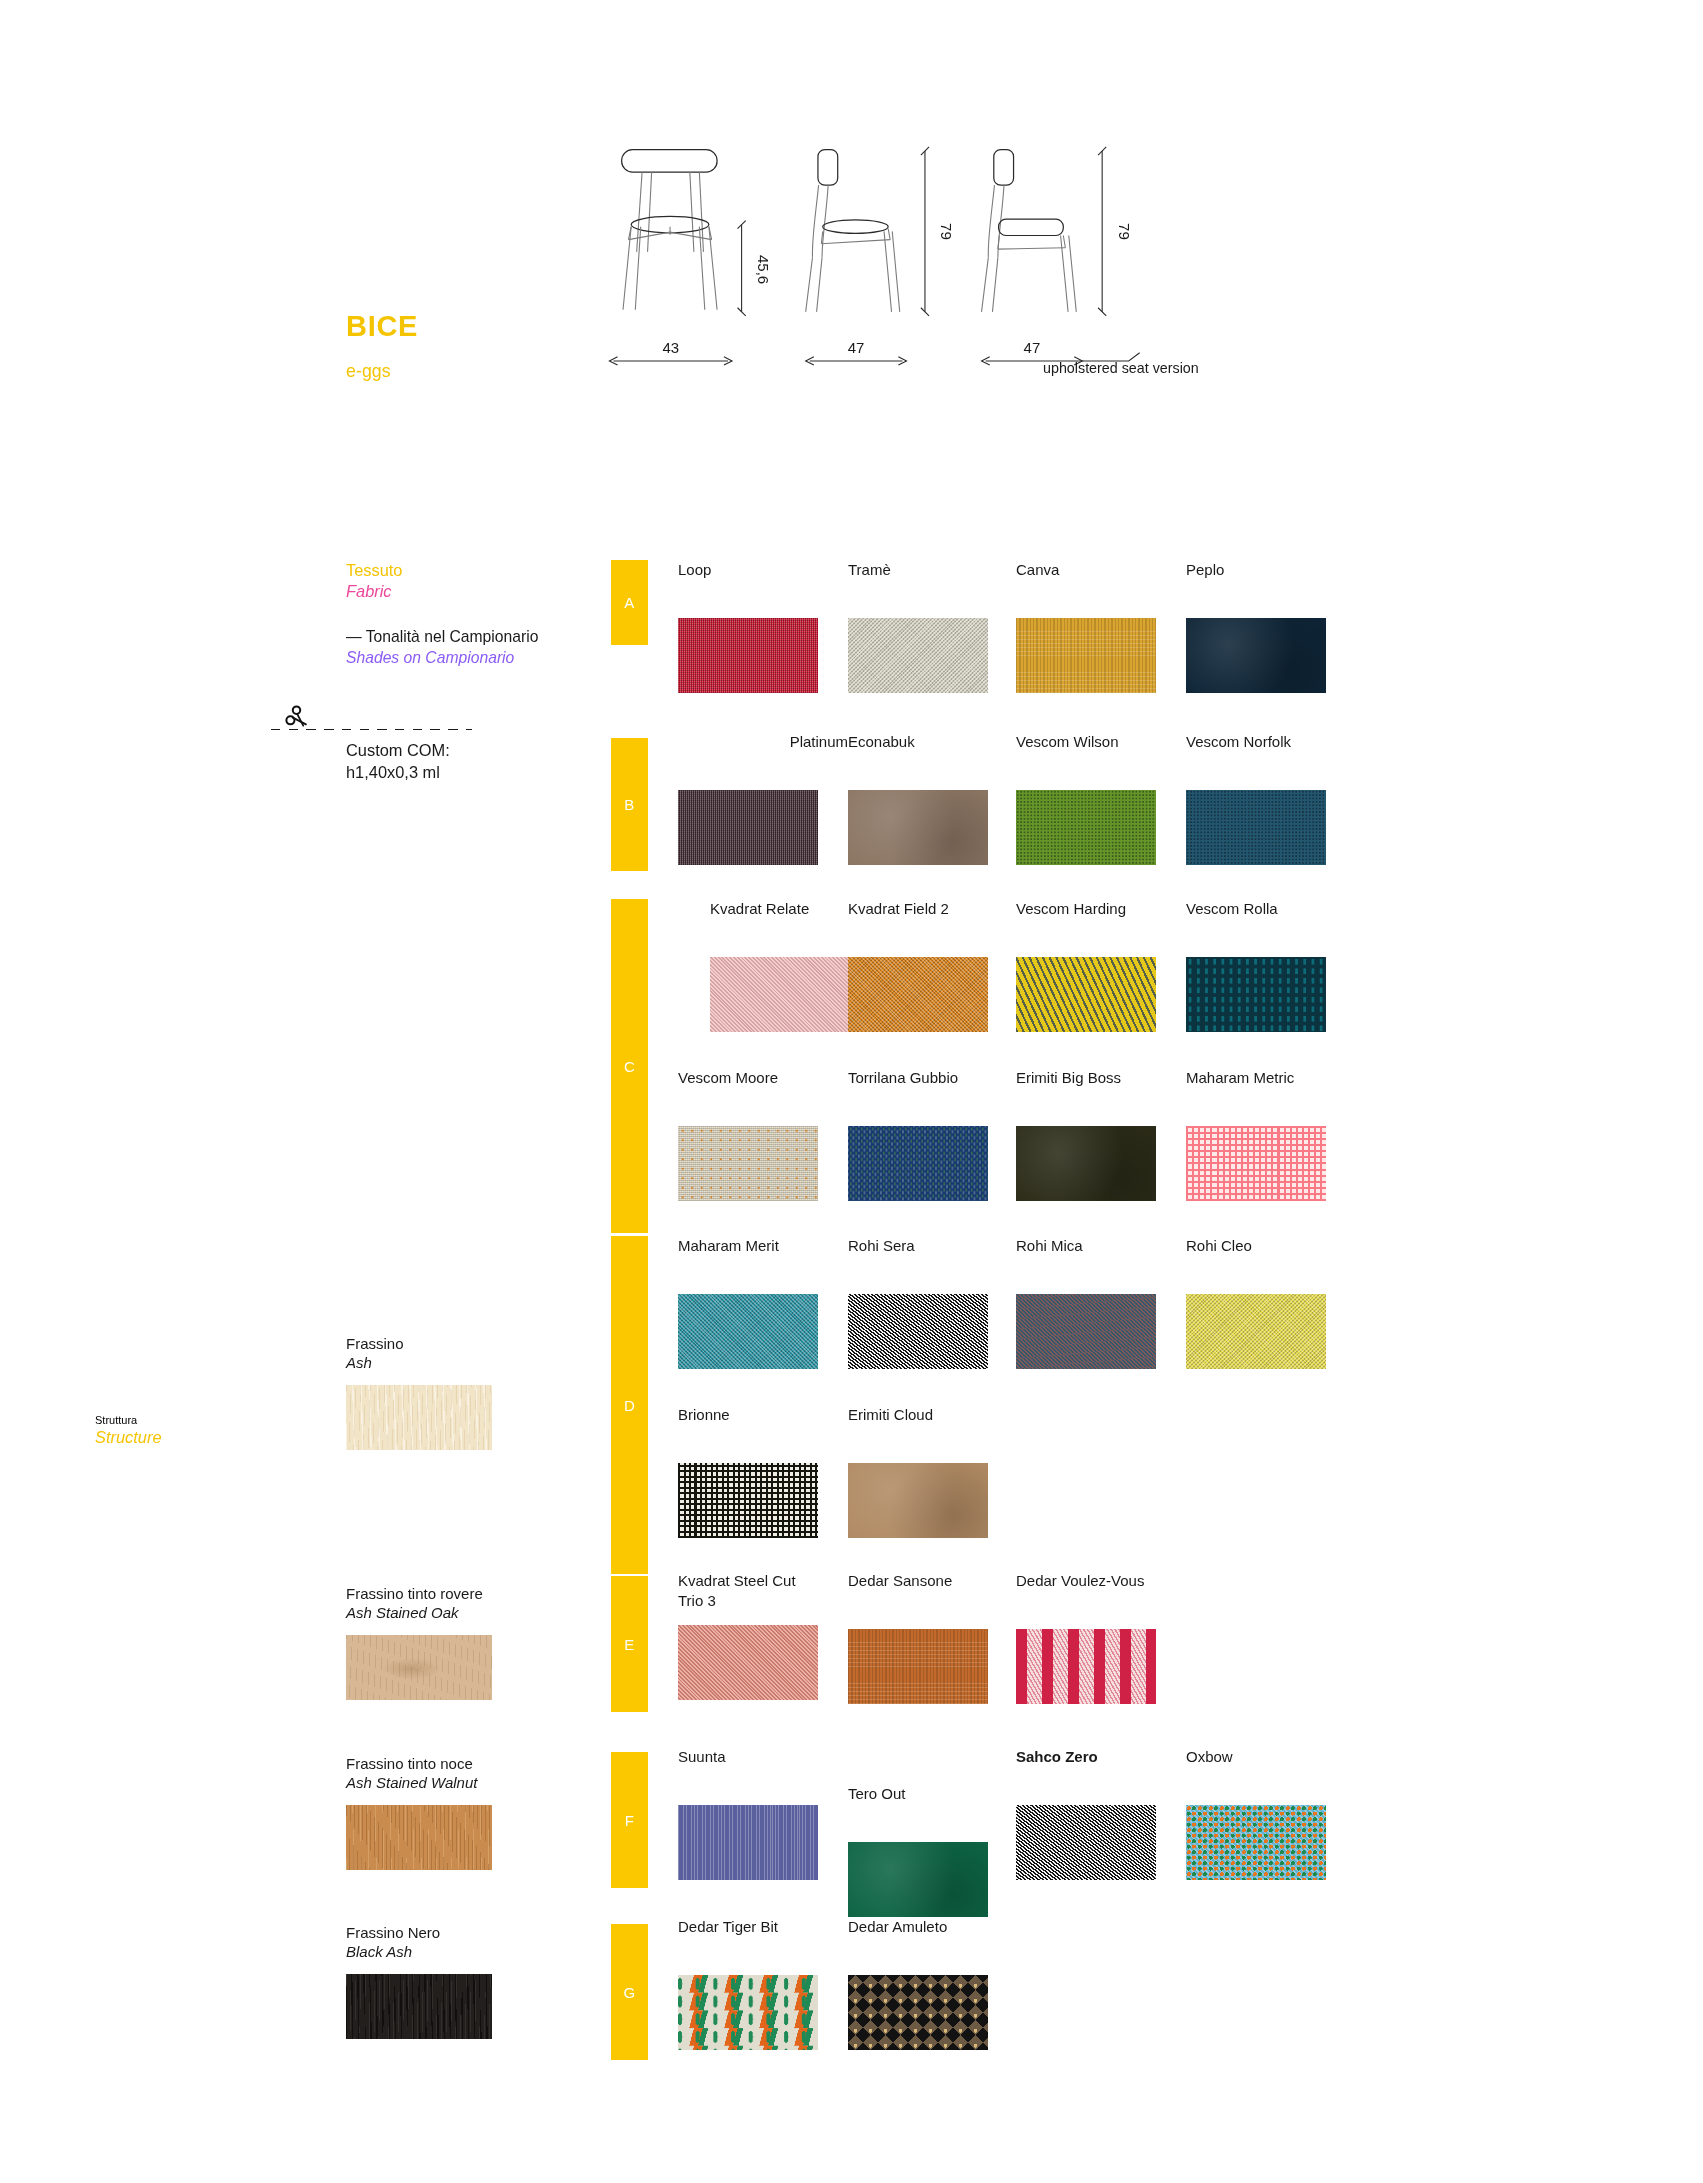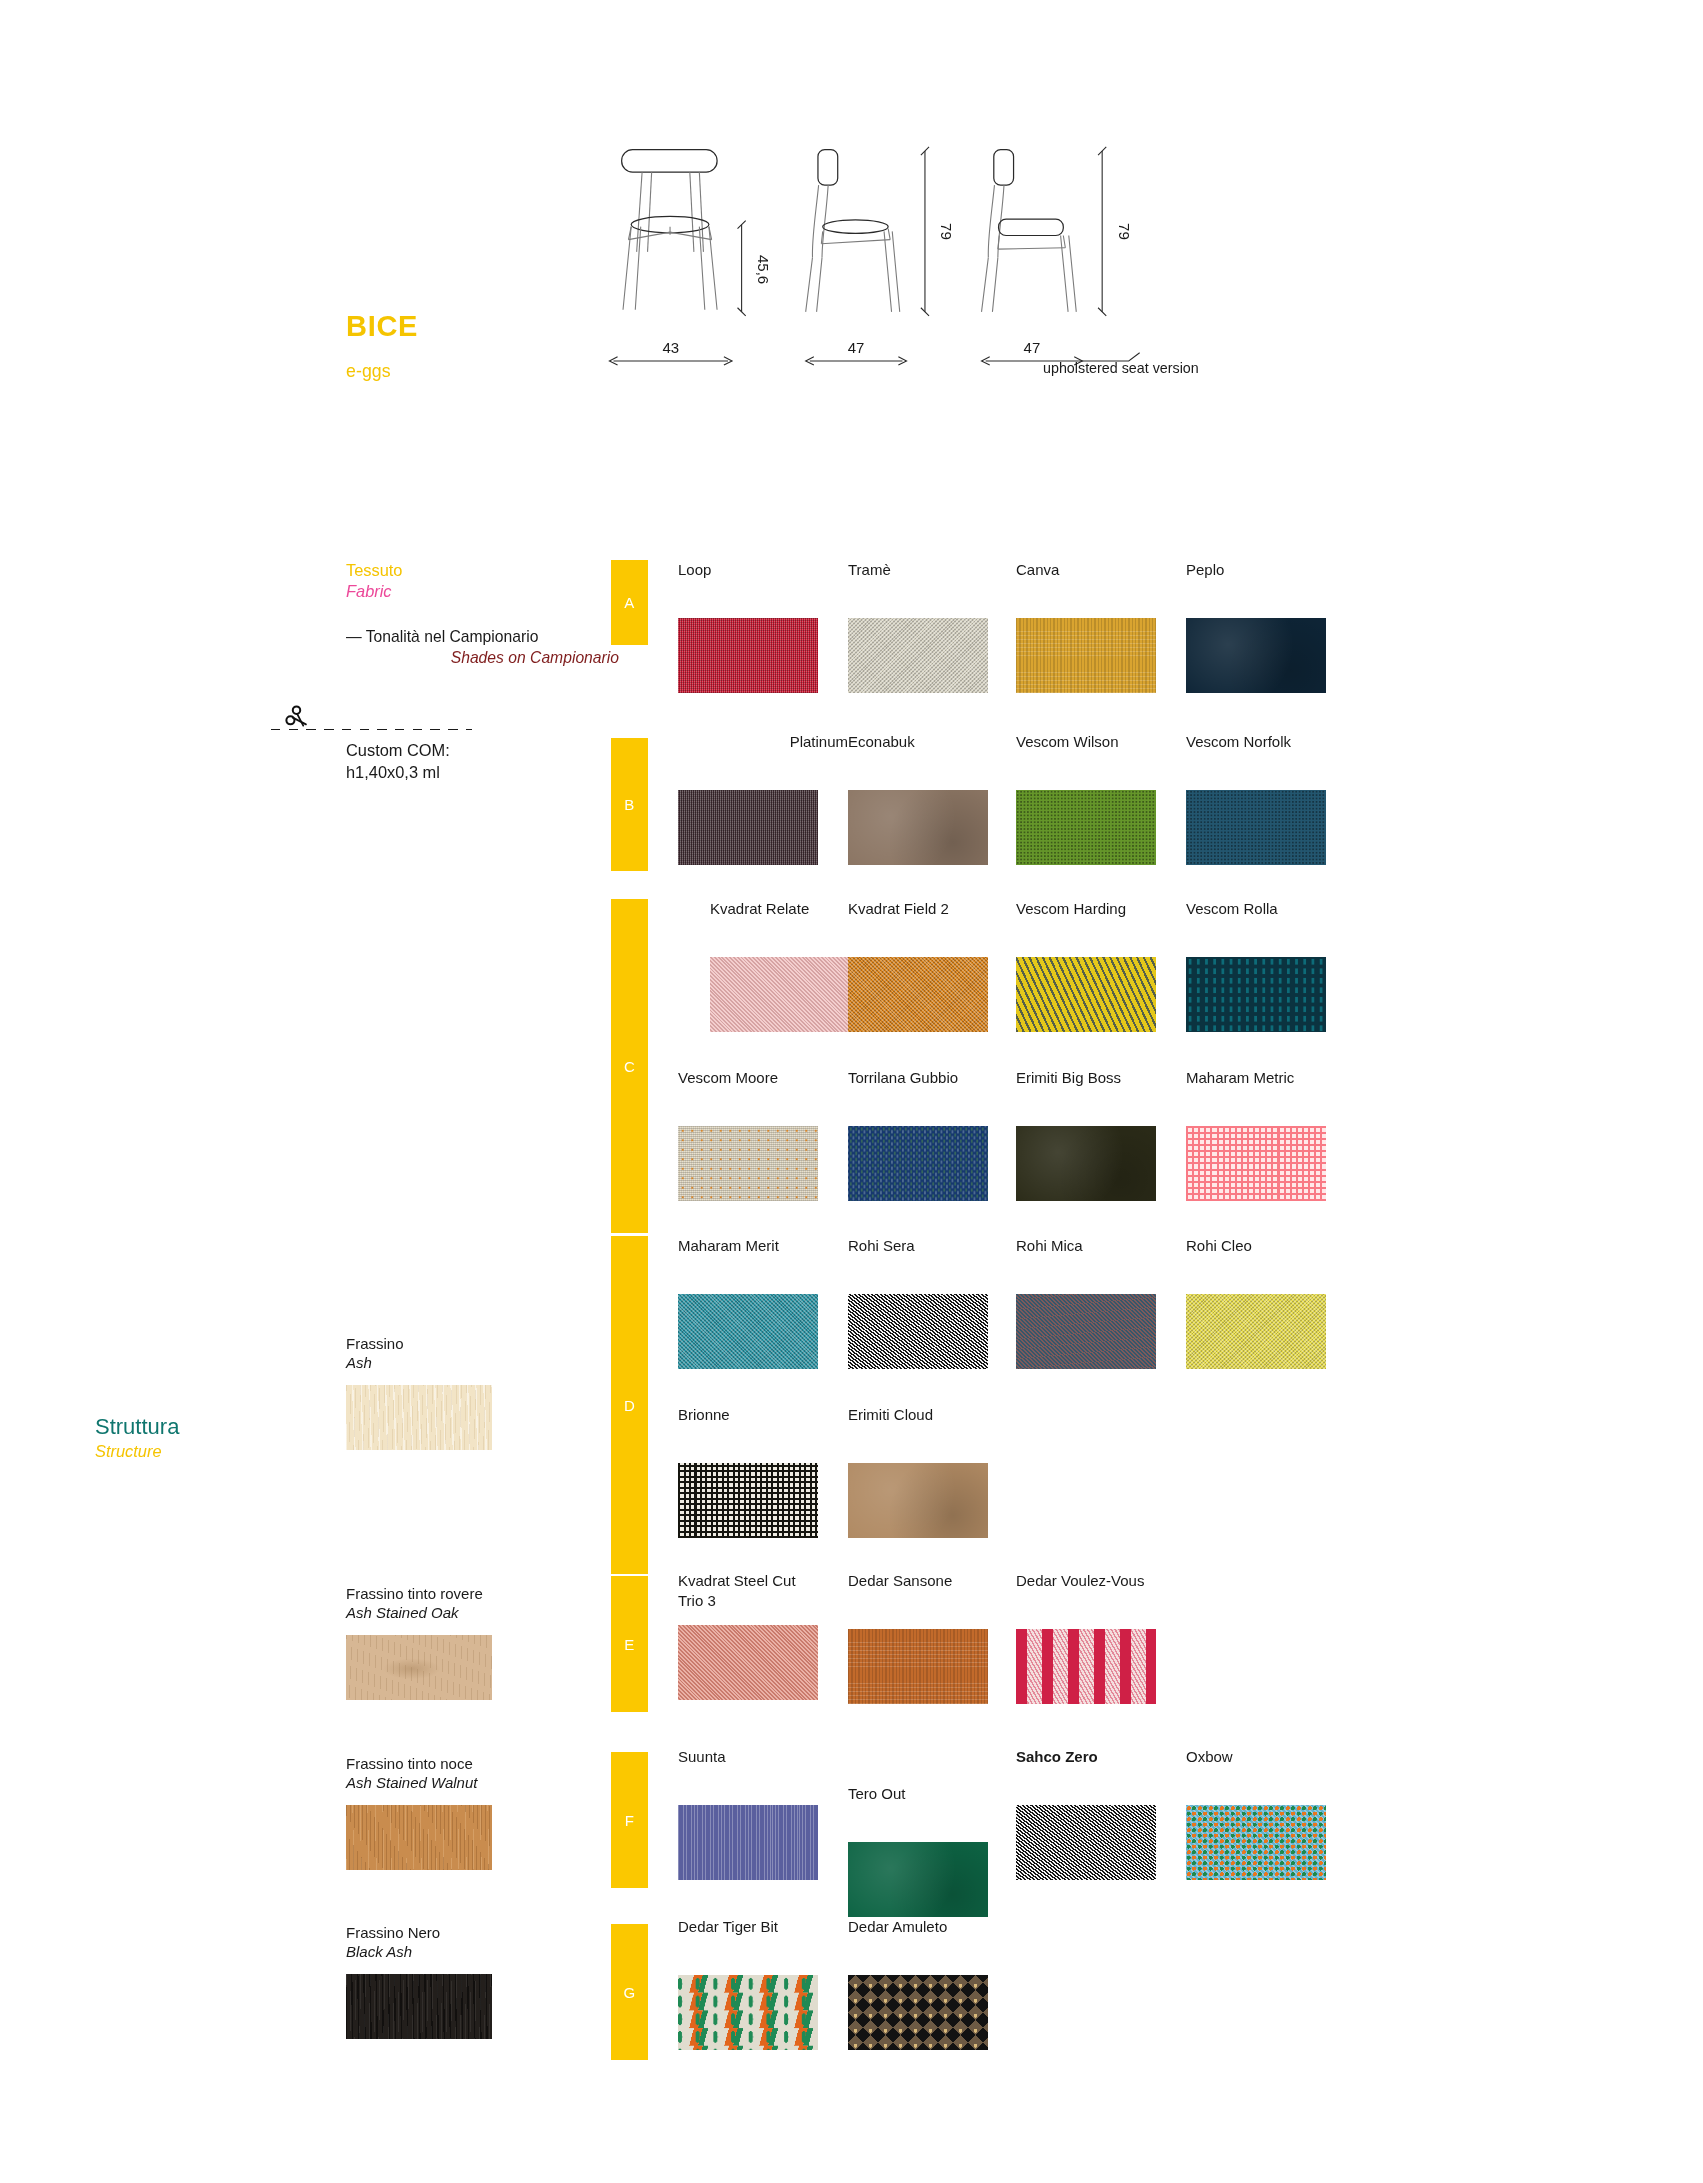--- a/index.html
+++ b/index.html
@@ -31,34 +31,34 @@
     left:1043px;top:360px;font-size:14.3px;color:#1a1a1a;white-space:nowrap;
   }
 
   
   #fabric-heading{left:346px;top:560px;}
   #fabric-heading .it{font-size:16.4px;color:#f5c400;line-height:1.28;}
   #fabric-heading .en{font-size:16.4px;color:#ec4899;font-style:italic;line-height:1.28;}
 
   #shades-note{left:346px;top:627px;width:273px;}
   #shades-note .it{font-size:15.7px;line-height:1.32;color:#1a1a1a;}
-  #shades-note .en{font-size:15.7px;line-height:1.32;color:#7f1d1d;font-style:italic;text-align:right;}
+  #shades-note .en{font-size:15.7px;line-height:1.32;color:#8b5cf6;font-style:italic;}
 
   
   #cut-line{left:271px;top:729px;width:201px;height:1.4px;
     background:repeating-linear-gradient(to right,#1a1a1a 0 9.5px,transparent 9.5px 17.7px);}
   #scissors-icon{left:283px;top:704px;width:27px;height:24.5px;}
 
   #custom-com-block{left:346px;top:740px;width:239px;}
   #custom-com-block .ttl{font-size:16.4px;line-height:1.34;color:#1a1a1a;}
   #custom-com-block .body{font-size:15.7px;line-height:1.34;color:#1a1a1a;margin-top:17.7px;}
 
   
   #structure-heading{left:95px;top:1413px;}
-  #structure-heading .it{font-size:22px;color:#0f766e;line-height:1.28;}
+  #structure-heading .it{font-size:11px;color:#000000;line-height:1.28;}
   #structure-heading .en{font-size:16.4px;color:#f5c400;font-style:italic;line-height:1.28;}
 
   
   .wood-item{position:absolute;left:346px;width:150px;}
   .wood-item .n-it{font-size:15px;line-height:1.26;color:#1a1a1a;}
   .wood-item .n-en{font-size:15px;line-height:1.26;color:#1a1a1a;font-style:italic;}
   .wood-chip{width:146px;height:65px;margin-top:12.3px;position:relative;overflow:hidden;}
 
   
   .group-bar{

